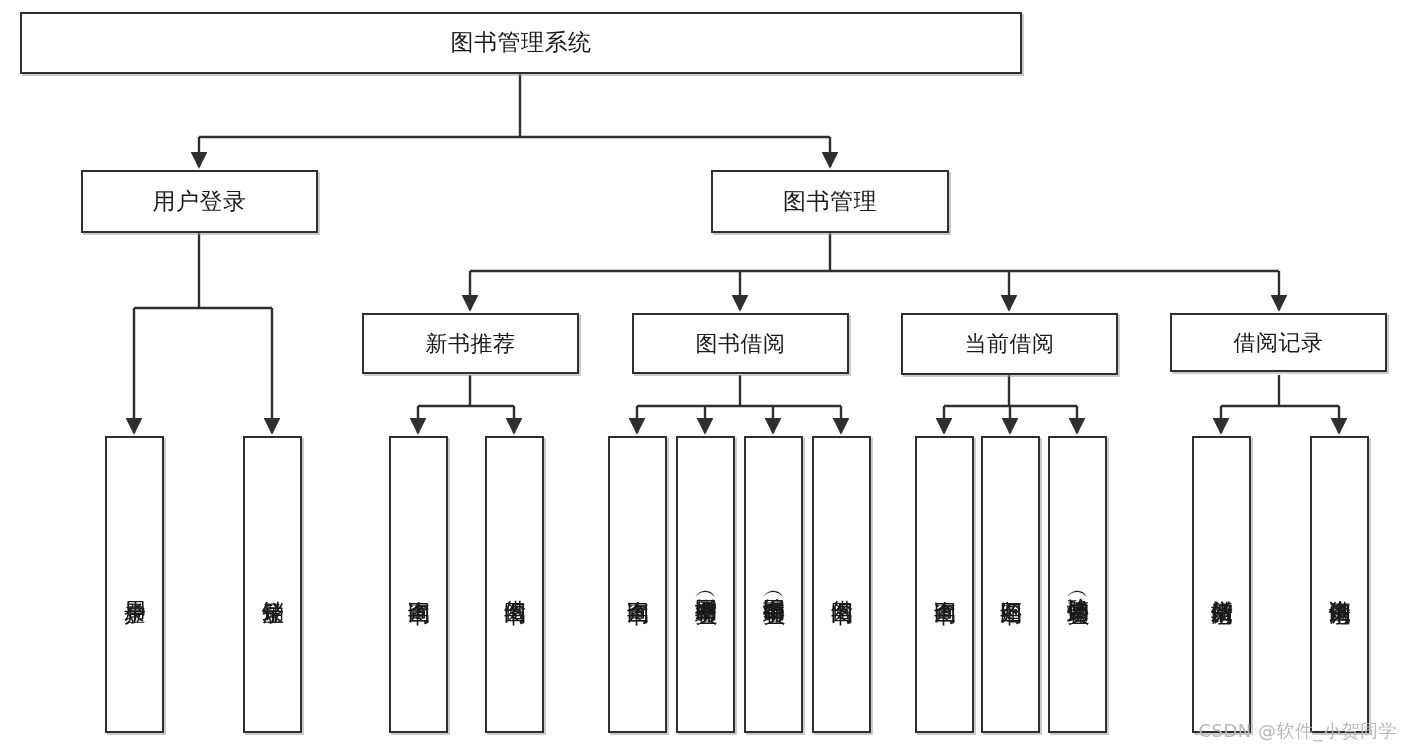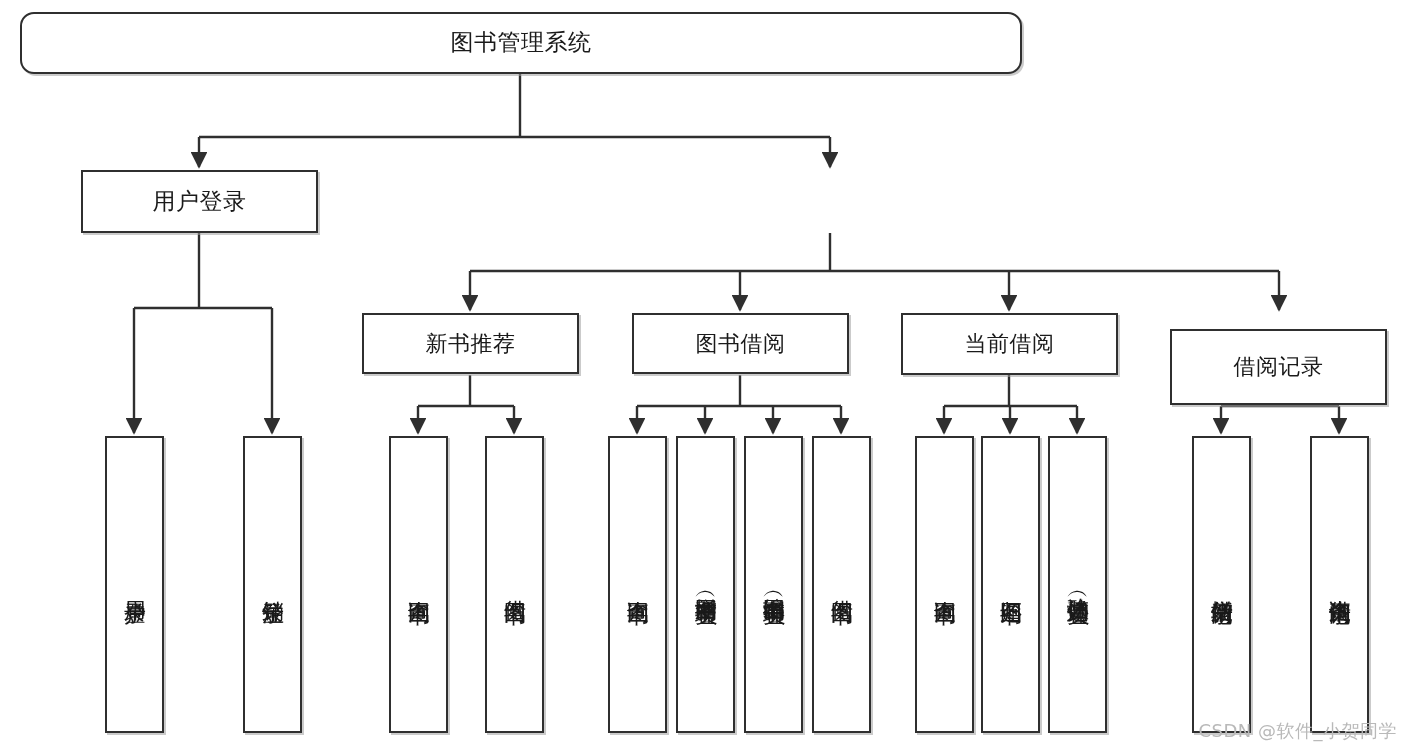--- a/index.html
+++ b/index.html
@@ -122,38 +122,41 @@
       <path d="M 1010 406 L 1010 433" marker-end="url(#arrow)"></path>
       <path d="M 1077 406 L 1077 433" marker-end="url(#arrow)"></path>
 
       <path d="M 1279 375 L 1279 406"></path>
       <path d="M 1221 406 L 1339 406"></path>
       <path d="M 1221 406 L 1221 433" marker-end="url(#arrow)"></path>
       <path d="M 1339 406 L 1339 433" marker-end="url(#arrow)"></path>
     </g>
   </svg>
 
-  <div class="node root" style="left:20px; top:12px; width:1002px; height:62px;border-radius:14px;">
+  <div class="node root" style="left:20px; top:12px; width:1002px; height:62px;">
     <span class="lbl">图书管理系统</span>
   </div>
 
   <div class="node lvl2" style="left:81px; top:170px; width:237px; height:63px;">
     <span class="lbl">用户登录</span>
   </div>
+  <div class="node lvl2" style="left:711px; top:170px; width:238px; height:63px;">
+    <span class="lbl">图书管理</span>
+  </div>
 
   <div class="node lvl3" style="left:362px; top:313px; width:217px; height:61px;justify-content:center;">
     <span class="lbl">新书推荐</span>
   </div>
   <div class="node lvl3" style="left:632px; top:313px; width:217px; height:61px;">
     <span class="lbl">图书借阅</span>
   </div>
   <div class="node lvl3" style="left:901px; top:313px; width:217px; height:62px;">
     <span class="lbl">当前借阅</span>
   </div>
-  <div class="node lvl3" style="left:1170px; top:313px; width:217px; height:76px;margin-top:16px;">
+  <div class="node lvl3" style="left:1170px; top:313px; width:217px; height:59px;">
     <span class="lbl">借阅记录</span>
   </div>
 
   <div class="node vert" style="left:105px; top:436px; width:59px; height:297px;">
     <span class="lbl">用户登录</span>
   </div>
   <div class="node vert" style="left:243px; top:436px; width:59px; height:297px;">
     <span class="lbl">注销登录</span>
   </div>
 

